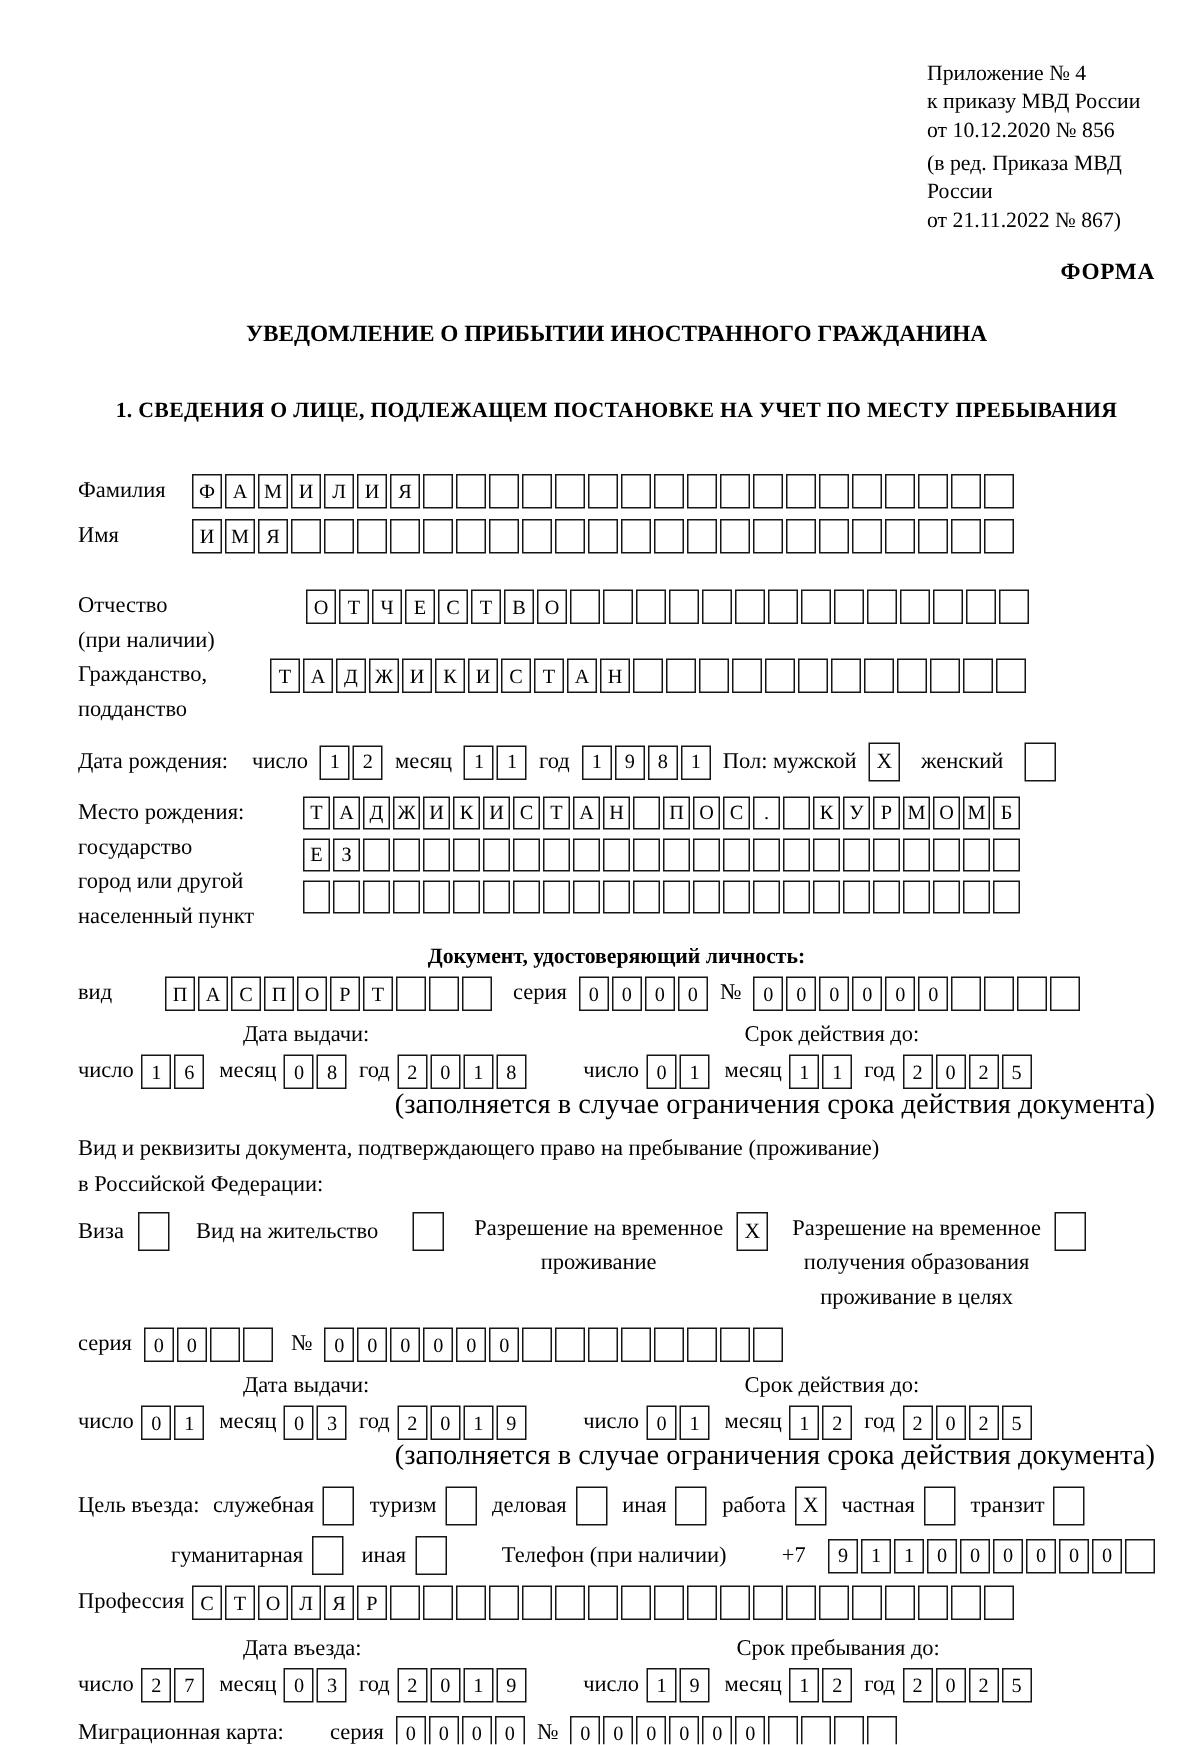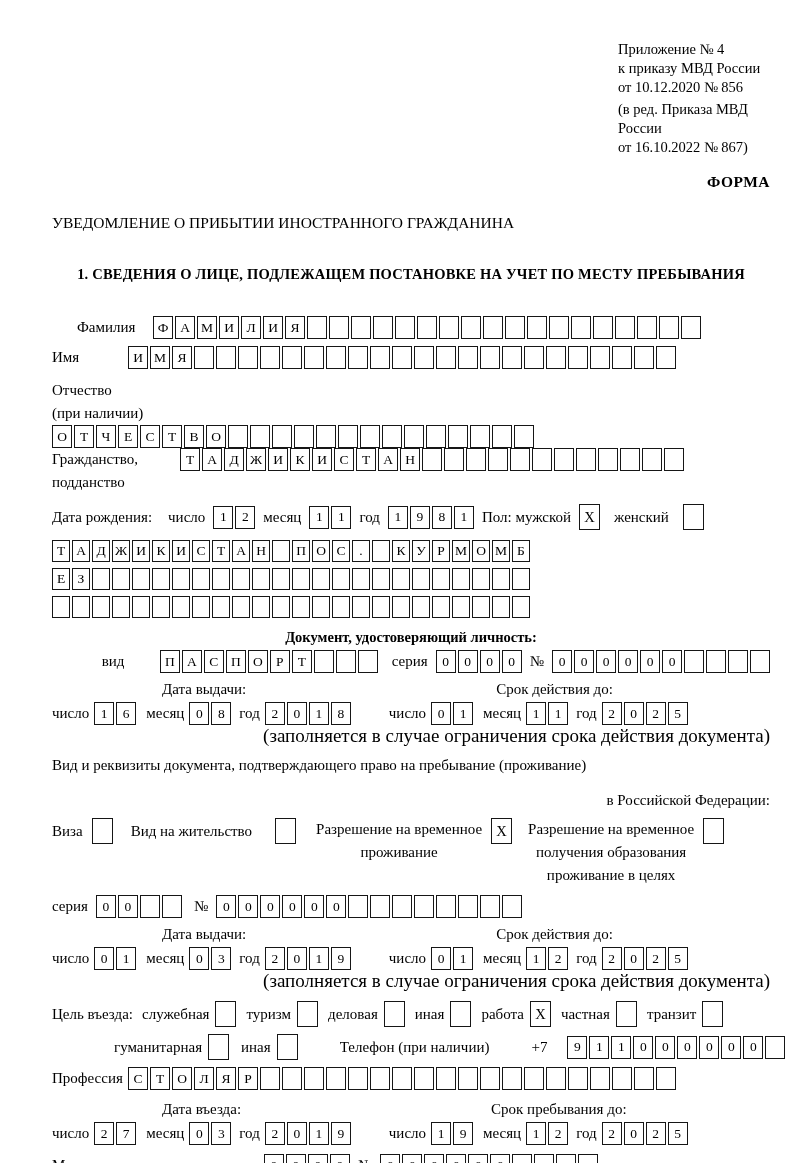--- a/index.html
+++ b/index.html
@@ -7,21 +7,21 @@
   .page {
     width:800px; height:1163px; background:#fff; color:#000;
     font-family:"Liberation Serif", "DejaVu Serif", serif;
     position:relative; padding:40px 30px 0 52px; overflow:hidden;
   }
   
   .hdr { margin-left:566px; font-size:14.5px; line-height:19px; }
   .hdr .sub { margin-top:3px; }
   .forma { text-align:right; font-weight:bold; font-size:15.5px; margin-top:16px; letter-spacing:.5px; }
   
-  .title { font-weight:normal; font-size:15.5px; line-height:24px; margin-top:20px; }
+  .title { text-align:center; font-weight:bold; font-size:15.5px; line-height:24px; margin-top:20px; }
   .uline { display:inline-block; width:52px; border-bottom:2px solid #3a3a3a; height:12px; margin-left:8px; }
   .sec { text-align:center; font-weight:bold; font-size:14.5px; margin-top:31px; letter-spacing:.2px; }
   
   .frow { display:flex; align-items:center; }
   .frow.top { align-items:flex-start; }
   .lab { font-size:15px; flex-shrink:0; }
   .lab2 { font-size:15px; line-height:23px; }
   .cells { display:inline-flex; gap:2px; flex-wrap:nowrap; }
   .cell {
     width:20px; height:23px; border:1.6px solid #161616; background:#fff;
@@ -46,32 +46,32 @@
 </head>
 <body>
 
 <div class="page">
 
   <div class="hdr">
     <div>Приложение № 4</div>
     <div>к приказу МВД России</div>
     <div>от 10.12.2020 № 856</div>
     <div class="sub">(в ред. Приказа МВД России</div>
-    <div>от 16.10.2022 № 867)</div>
+    <div>от 21.11.2022 № 867)</div>
   </div>
   <div class="forma">ФОРМА</div>
 
   <div class="title">
     <div>УВЕДОМЛЕНИЕ О ПРИБЫТИИ ИНОСТРАННОГО ГРАЖДАНИНА</div>
   </div>
 
   <div class="sec">1. СВЕДЕНИЯ О ЛИЦЕ, ПОДЛЕЖАЩЕМ ПОСТАНОВКЕ НА УЧЕТ ПО МЕСТУ ПРЕБЫВАНИЯ</div>
 
   <div class="frow" style="margin-top:33px;">
-    <span class="lab" style="width:76px;margin-left:25px;">Фамилия</span>
+    <span class="lab" style="width:76px;">Фамилия</span>
     <span class="cells">
         <span class="cell">Ф</span>
         <span class="cell">А</span>
         <span class="cell">М</span>
         <span class="cell">И</span>
         <span class="cell">Л</span>
         <span class="cell">И</span>
         <span class="cell">Я</span>
         <span class="cell"></span>
         <span class="cell"></span>
@@ -118,21 +118,21 @@
         <span class="cell"></span>
         <span class="cell"></span>
         <span class="cell"></span>
         <span class="cell"></span>
         <span class="cell"></span>
         <span class="cell"></span>
         <span class="cell"></span>
       </span>
   </div>
 
-  <div class="frow top" style="margin-top:10px;flex-direction:column;">
+  <div class="frow top" style="margin-top:24px;">
     <span style="width:152px; flex-shrink:0;">
       <div class="lab2">Отчество</div>
       <div class="lab2">(при наличии)</div>
     </span>
     <span class="cells">
         <span class="cell">О</span>
         <span class="cell">Т</span>
         <span class="cell">Ч</span>
         <span class="cell">Е</span>
         <span class="cell">С</span>
@@ -207,20 +207,26 @@
         <span class="cell">8</span>
         <span class="cell">1</span>
       </span>
     <span class="lab">Пол: мужской</span>
     <span class="checkbox">X</span>
     <span class="lab" style="margin-left:6px;">женский</span>
     <span class="checkbox" style="margin-left:6px;"></span>
   </div>
 
   <div class="frow top" style="margin-top:10px;">
+    <span style="width:150px; flex-shrink:0; line-height:23px; font-size:15px;">
+      <div>Место рождения:</div>
+      <div>государство</div>
+      <div>город или другой</div>
+      <div>населенный пункт</div>
+    </span>
     <span>
       <div class="cells cells-sm">
           <span class="cell">Т</span>
           <span class="cell">А</span>
           <span class="cell">Д</span>
           <span class="cell">Ж</span>
           <span class="cell">И</span>
           <span class="cell">К</span>
           <span class="cell">И</span>
           <span class="cell">С</span>
@@ -291,21 +297,21 @@
           <span class="cell"></span>
           <span class="cell"></span>
           <span class="cell"></span>
           <span class="cell"></span>
         </div>
     </span>
   </div>
 
   <div style="text-align:center; font-weight:bold; font-size:14.5px; margin-top:7px;">Документ, удостоверяющий личность:</div>
 
-  <div class="frow" style="margin-top:4px; gap:8px;justify-content:flex-end;">
+  <div class="frow" style="margin-top:4px; gap:8px;">
     <span class="lab" style="width:50px;">вид</span>
     <span class="cells">
         <span class="cell">П</span>
         <span class="cell">А</span>
         <span class="cell">С</span>
         <span class="cell">П</span>
         <span class="cell">О</span>
         <span class="cell">Р</span>
         <span class="cell">Т</span>
         <span class="cell"></span>
@@ -375,21 +381,21 @@
           <span class="cell">2</span>
           <span class="cell">0</span>
           <span class="cell">2</span>
           <span class="cell">5</span>
         </span>
     </span>
   </div>
   <div class="note">(заполняется в случае ограничения срока действия документа)</div>
 
   <div class="lab" style="margin-top:10px;">Вид и реквизиты документа, подтверждающего право на пребывание (проживание)</div>
-  <div class="lab" style="margin-top:18px;text-align:right;">в Российской Федерации:</div>
+  <div class="lab" style="margin-top:7px;">в Российской Федерации:</div>
 
   <div class="frow top" style="margin-top:9px;">
     <span class="permit-item">
       <span class="lab" style="line-height:26px;text-align:center;">Виза</span>
       <span class="checkbox"></span>
     </span>
     <span class="permit-item" style="margin-left:18px;">
       <span class="lab" style="line-height:26px;">Вид на жительство</span>
       <span class="checkbox" style="margin-left:14px;"></span>
     </span>
@@ -510,21 +516,21 @@
         <span class="opt">
           <span class="olab">частная</span>
           <span class="checkbox"></span>
         </span>
         <span class="opt">
           <span class="olab">транзит</span>
           <span class="checkbox"></span>
         </span>
       </span>
   </div>
-  <div class="frow" style="margin-top:7px; gap:20px; margin-left:62px;justify-content:space-between;">
+  <div class="frow" style="margin-top:7px; gap:10px; margin-left:62px;justify-content:space-between;">
     <span class="frow" style="gap:12px;">
         <span class="opt">
           <span class="olab">гуманитарная</span>
           <span class="checkbox"></span>
         </span>
         <span class="opt">
           <span class="olab">иная</span>
           <span class="checkbox"></span>
         </span>
       </span>

